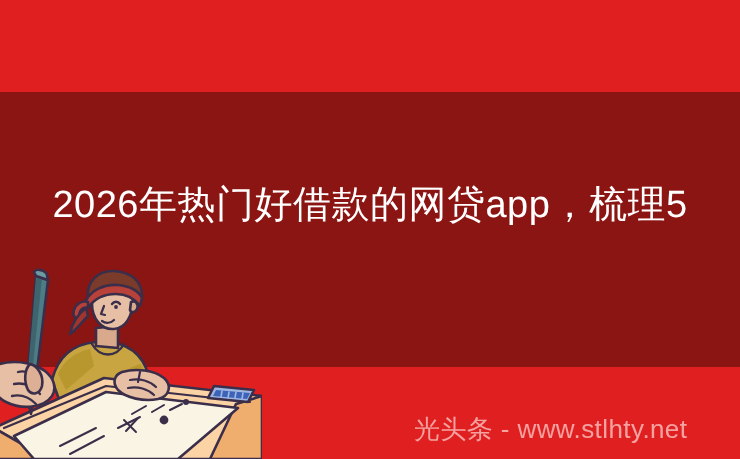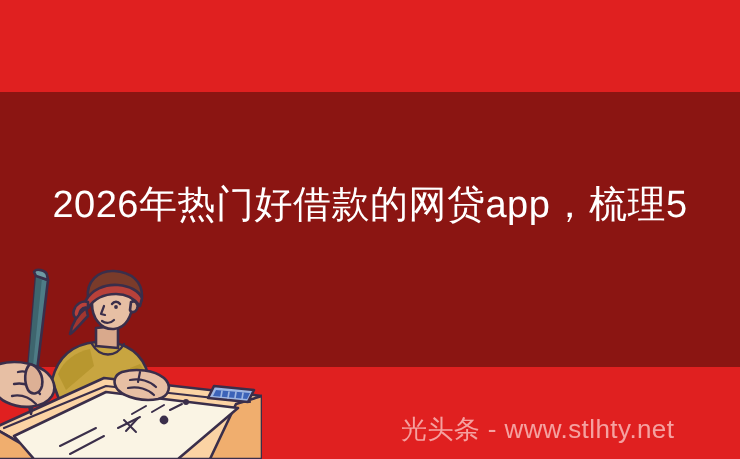--- a/index.html
+++ b/index.html
@@ -38,21 +38,21 @@
     letter-spacing: 0.5px;
     font-weight: 400;
     white-space: nowrap;
     text-rendering: geometricPrecision;
   }
   .headline .line { display: block; }
 
   
   .watermark {
     position: absolute;
-    left: 401px;
+    left: 414px;
     top: 412px;
     color: rgba(255, 228, 226, 0.66);
     font-size: 26px;
     line-height: 34px;
     letter-spacing: 0.4px;
     white-space: nowrap;
   }
 
   
   .illustration {

